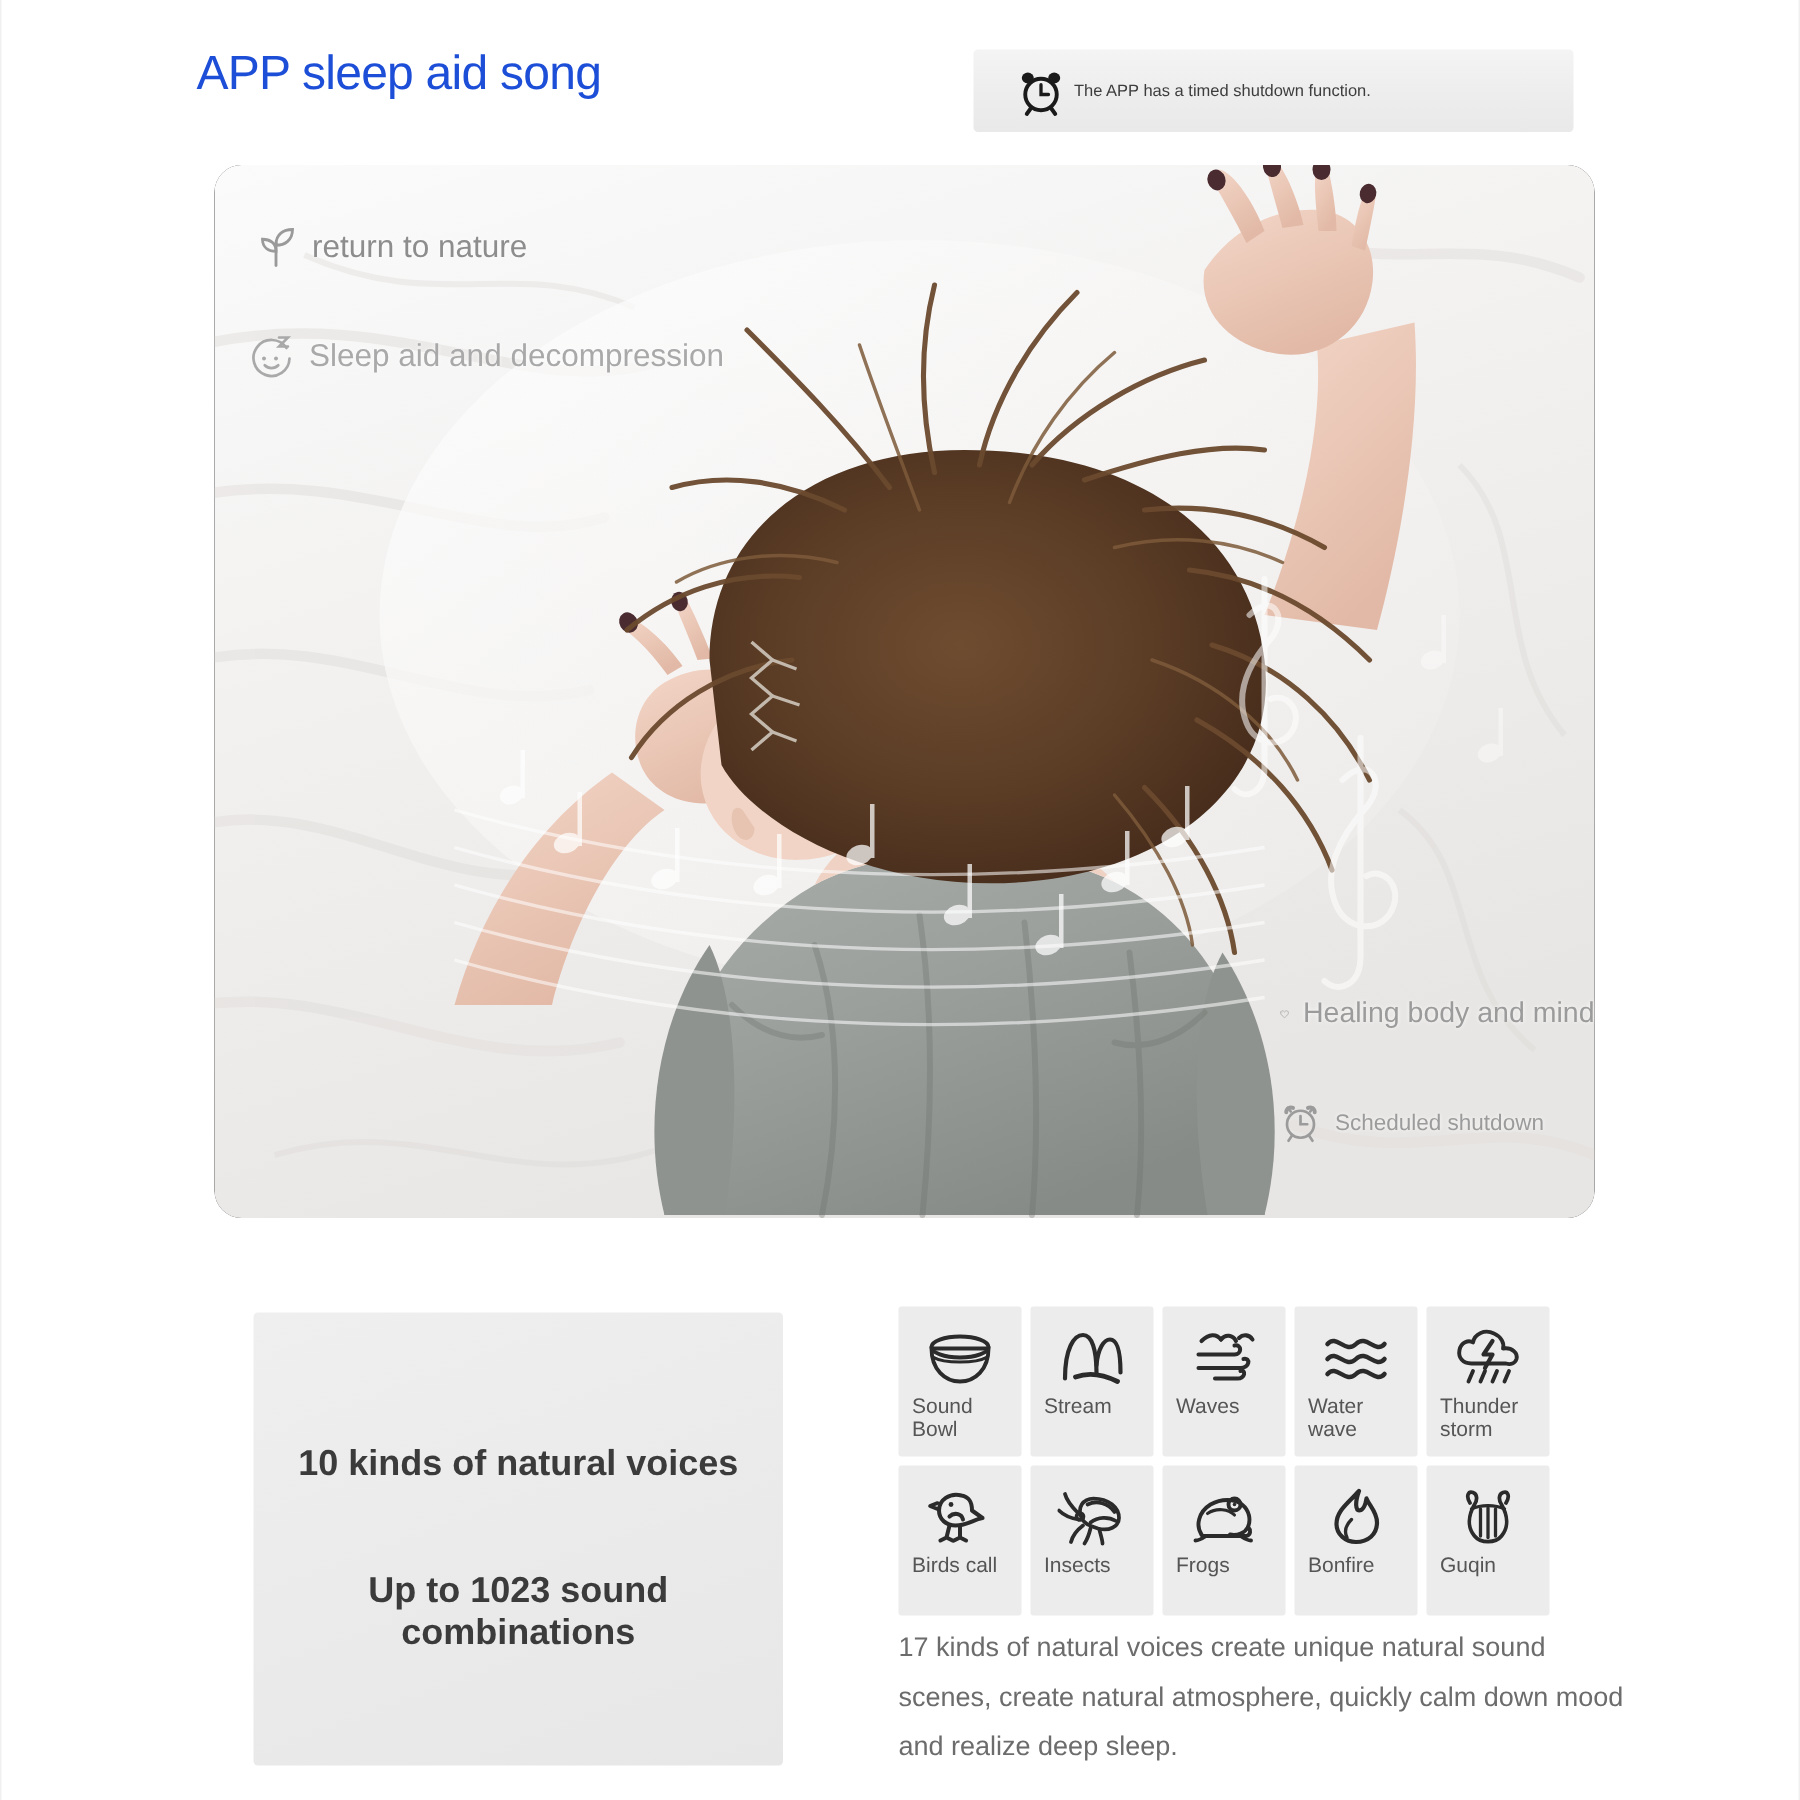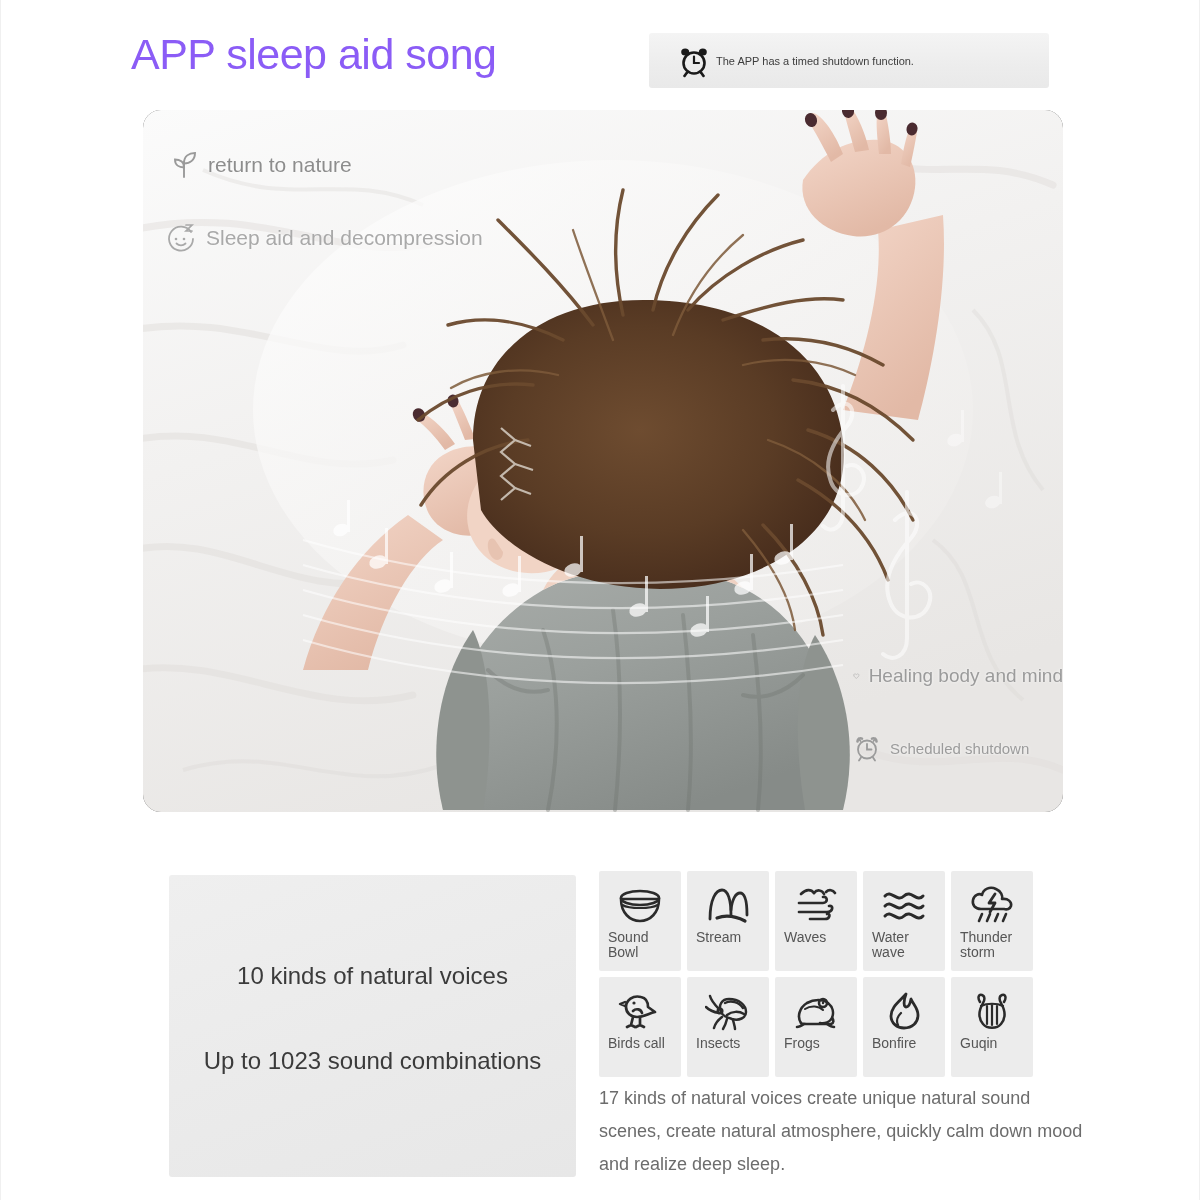--- a/index.html
+++ b/index.html
@@ -14,22 +14,22 @@
     width: 1200px; height: 1200px;
     background: #ffffff;
     border-left: 1px solid #f0f0f0;
     border-right: 1px solid #f0f0f0;
   }
 
   
   .title {
     position: absolute;
     left: 130px; top: 30px;
-    font-size: 43px;
-    color: #8b5cf6;
+    font-size: 32px;
+    color: #1d4ed8;
     letter-spacing: -0.5px;
     white-space: nowrap;
     font-weight: 400;
   }
   .badge {
     position: absolute;
     left: 648px; top: 33px;
     width: 400px; height: 55px;
     background: linear-gradient(180deg, #f4f4f4 0%, #ededed 55%, #e9e9e9 100%);
     border-radius: 3px;
@@ -69,23 +69,24 @@
   .overlay-item svg { display:block; }
   .ov-nature  { left: 26px; top: 40px; }
   .ov-sleep   { left: 22px; top: 112px; color:#a9a9a9;align-items:center; }
   .ov-heal    { left: 710px; top: 555px; color:#9b9b9b; font-size: 19px; }
   .ov-sched   { left: 710px; top: 624px; color:#9b9b9b; font-size: 15px; }
 
   
   .info-panel {
     position: absolute;
     left: 168px; top: 875px;
-    width: 407px; height: 302px;
+    width: 353px; height: 302px;
     background: linear-gradient(160deg, #efefef 0%, #eaeaea 60%, #e7e7e7 100%);
     border-radius: 3px;
+    font-weight: bold;
   }
   .info-line {
     position: absolute;
     width: 100%;
     text-align: center;
     font-size: 24px;
     color: #3b3b3b;
   }
   .info-line-1 { top: 87px; }
   .info-line-2 { top: 172px; }

